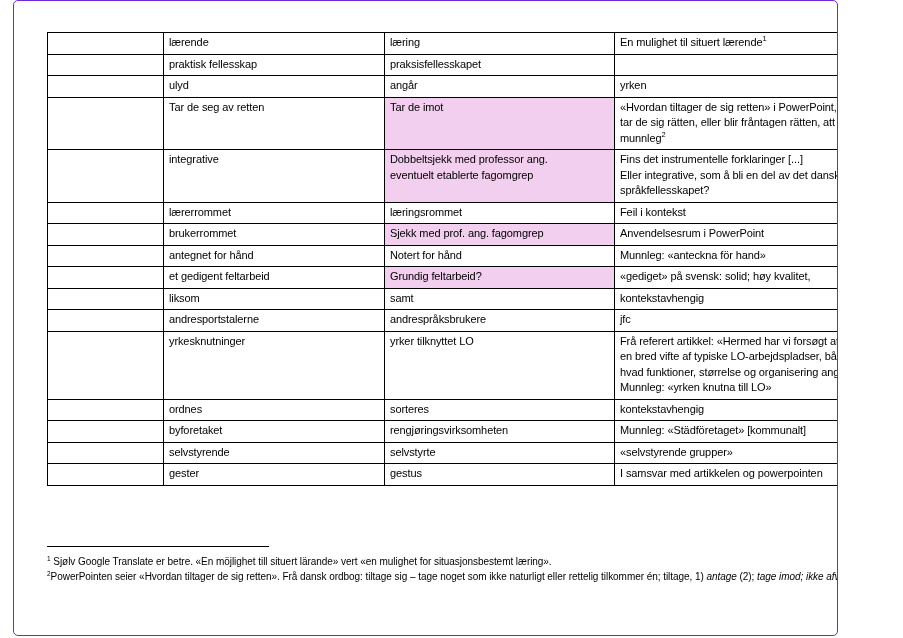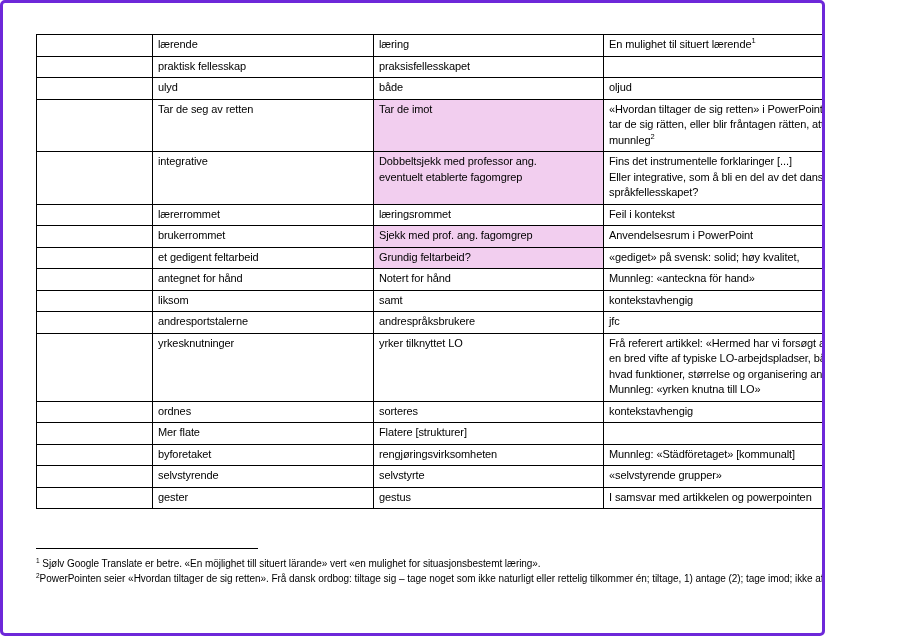--- a/index.html
+++ b/index.html
@@ -1,37 +1,37 @@
 <!DOCTYPE html>
 <html style="--hl: #f2ceef;"><head>
 <meta charset="utf-8">
 <style>
   html,body{margin:0;padding:0;background:#fff;}
   body{width:903px;height:638px;font-family:"Liberation Sans",sans-serif;}
-  .frame{position:relative;width:825px;height:636px;border:3px solid #6d28d9;border-radius:5px;background:#ffffff;box-sizing:border-box;overflow:hidden;}
+  .frame{position:relative;width:825px;height:636px;border:1px solid #6d28d9;border-radius:5px;background:#ffffff;box-sizing:border-box;overflow:hidden;margin-left:13px;}
   table.doc-table{position:absolute;left:33px;top:31px;width:833px;border-collapse:collapse;table-layout:fixed;}
   table.doc-table td{
     border:1px solid #000;
     font-size:11px;
     line-height:15.5px;
     color:#000;
     padding:2px 5px 3px 5px;
     vertical-align:top;
     white-space:pre-wrap;
     overflow-wrap:break-word;
     letter-spacing:-0.1px;
   }
   td.hl{background:var(--hl,#f2ceef);}
   td sup{font-size:7.5px;line-height:0;vertical-align:super;}
   .footnotes{position:absolute;left:33px;top:545px;width:847px;color:#000;}
   .fn-sep{width:222px;border-top:1px solid #000;margin:0 0 8px 0;height:0;}
   .fn{font-size:10px;line-height:13.5px;margin:0 0 1px 0;letter-spacing:-0.05px;}
   .fn sup{font-size:6.5px;line-height:0;vertical-align:super;}
   .fn .b{font-weight:normal;}
-  .fn .i{}
+  .fn .i{font-style:italic;}
 </style>
 </head>
 <body>
 
 <div class="frame">
   <table class="doc-table">
     <colgroup id="doc-colgroup">
         <col style="width: 116px;">
         <col style="width: 221px;">
         <col style="width: 230px;">
@@ -46,22 +46,22 @@
         </tr>
         <tr>
           <td></td>
           <td>praktisk fellesskap</td>
           <td>praksisfellesskapet</td>
           <td></td>
         </tr>
         <tr>
           <td></td>
           <td>ulyd</td>
-          <td>både</td>
-          <td>oljud</td>
+          <td>angår</td>
+          <td>yrken</td>
         </tr>
         <tr>
           <td></td>
           <td>Tar de seg av retten</td>
           <td class="hl">Tar de imot</td>
           <td>«Hvordan tiltager de sig retten» i PowerPoint, «hur tar de sig rätten, eller blir fråntagen rätten, att tala» munnleg<sup>2</sup></td>
         </tr>
         <tr>
           <td></td>
           <td>integrative</td>
@@ -77,29 +77,29 @@
           <td>Feil i kontekst</td>
         </tr>
         <tr>
           <td></td>
           <td>brukerrommet</td>
           <td class="hl">Sjekk med prof. ang. fagomgrep</td>
           <td>Anvendelsesrum i PowerPoint</td>
         </tr>
         <tr>
           <td></td>
+          <td>antegnet for hånd</td>
+          <td>Notert for hånd</td>
+          <td>Munnleg: «anteckna för hand»</td>
+        </tr>
+        <tr>
+          <td></td>
           <td>et gedigent feltarbeid</td>
           <td class="hl">Grundig feltarbeid?</td>
           <td>«gediget» på svensk: solid; høy kvalitet,</td>
-        </tr>
-        <tr>
-          <td></td>
-          <td>antegnet for hånd</td>
-          <td>Notert for hånd</td>
-          <td>Munnleg: «anteckna för hand»</td>
         </tr>
         <tr>
           <td></td>
           <td>liksom</td>
           <td>samt</td>
           <td>kontekstavhengig</td>
         </tr>
         <tr>
           <td></td>
           <td>andresportstalerne</td>
@@ -110,26 +110,20 @@
           <td></td>
           <td>yrkesknutninger</td>
           <td>yrker tilknyttet LO</td>
           <td>Frå referert artikkel: «Hermed har vi forsøgt at dække en bred vifte af typiske LO-arbejdspladser, både hvad funktioner, størrelse og organisering angår». Munnleg: «yrken knutna till LO»</td>
         </tr>
         <tr>
           <td></td>
           <td>ordnes</td>
           <td>sorteres</td>
           <td>kontekstavhengig</td>
-        </tr>
-        <tr>
-          <td></td>
-          <td>Mer flate</td>
-          <td>Flatere [strukturer]</td>
-          <td></td>
         </tr>
         <tr>
           <td></td>
           <td>byforetaket</td>
           <td>rengjøringsvirksomheten</td>
           <td>Munnleg: «Städföretaget» [kommunalt]</td>
         </tr>
         <tr>
           <td></td>
           <td>selvstyrende</td>

